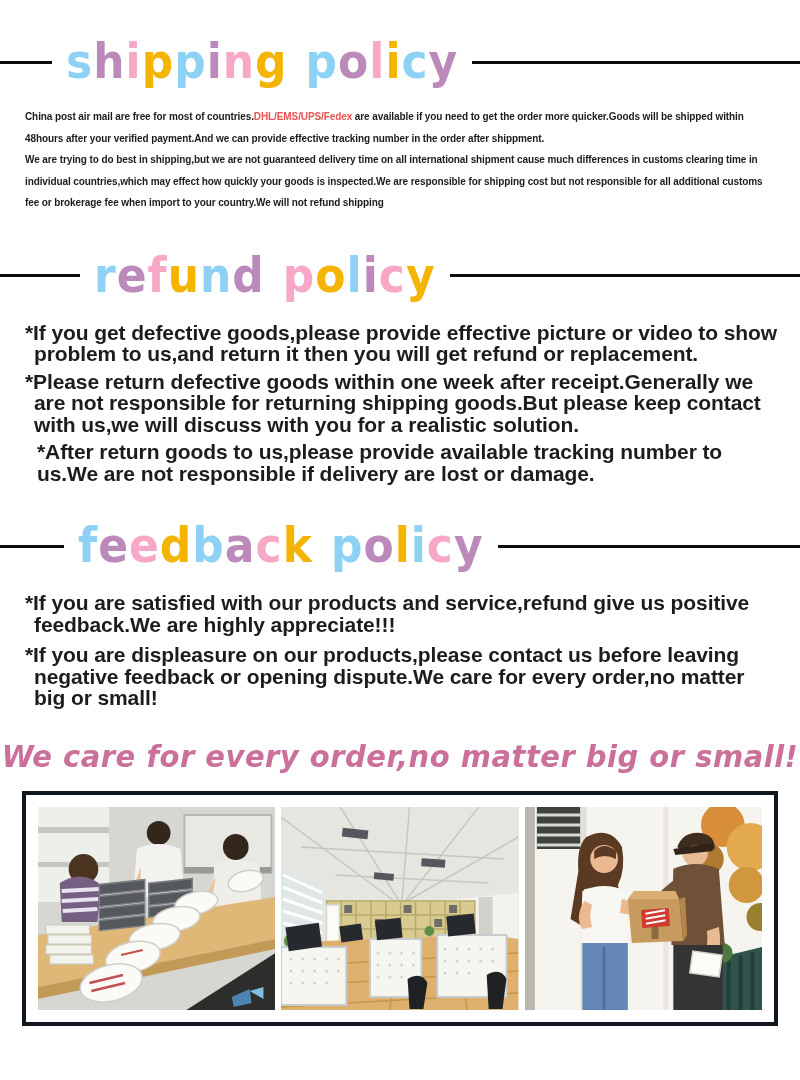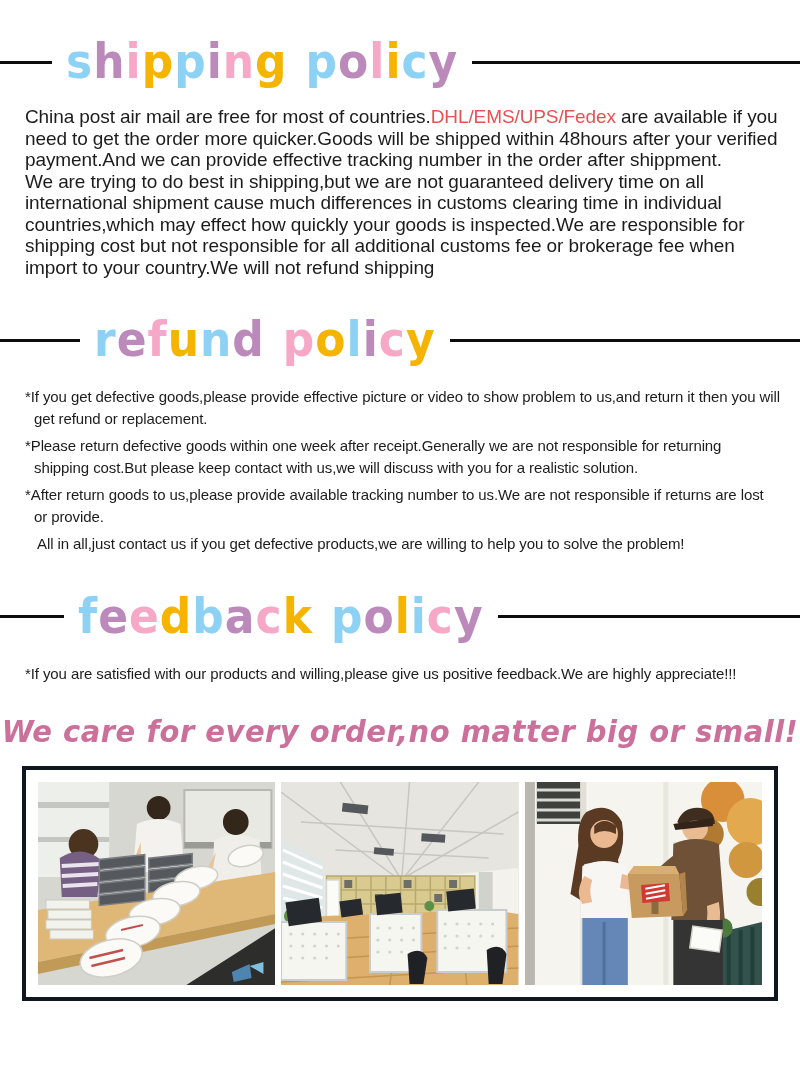--- a/index.html
+++ b/index.html
@@ -12,26 +12,26 @@
   .rule-left-1 { width:52px; flex:none; }
   .rule-left-2 { width:80px; flex:none; }
   .rule-left-3 { width:64px; flex:none; }
   .rule-right { flex:1; }
   .bubble { font-family:"DejaVu Sans", sans-serif; font-weight:bold; font-size:44px;
             line-height:1; padding:0 14px; letter-spacing:1px; white-space:nowrap;
             transform:scaleY(1.08); }
   .bubble .hsp { display:inline-block; width:18px; }
 
   
-  .policy-text { margin:12px 22px 0 25px; font-size:19px; font-weight:400;
+  .policy-text { margin:12px 22px 0 25px; font-size:10px; font-weight:700;
                  line-height:21.5px; letter-spacing:-0.1px; }
   .seg-par { margin:0; }
   .red { color:var(--red, #e85151); }
 
-  .policy-list { margin:14px 20px 0 25px; font-size:15px; font-weight:400;
+  .policy-list { margin:14px 20px 0 25px; font-size:21px; font-weight:700;
                  line-height:21.5px; letter-spacing:-0.1px; }
   .policy-item { padding-left:9px; text-indent:-9px; margin-bottom:6px; }
   #refund-list .policy-item:last-child { padding-left:12px; text-indent:0; margin-top:2px; }
   #feedback-list .policy-item { margin-bottom:9px; }
 
   
   .slogan { margin-top:30px; text-align:center; font-size:29px; font-weight:bold;
             font-style:italic; color:var(--slogan, #cb6f9b);
             font-family:"DejaVu Sans", sans-serif; letter-spacing:0.5px;
             transform:scaleY(1.05); }
@@ -57,33 +57,33 @@
   </div>
 
 <div class="heading-row" style="">
   <div class="rule rule-left-2"></div>
   <div class="bubble"><span style="color: rgb(141, 210, 244);">r</span><span style="color: rgb(187, 138, 187);">e</span><span style="color: rgb(247, 168, 198);">f</span><span style="color: rgb(244, 180, 0);">u</span><span style="color: rgb(141, 210, 244);">n</span><span style="color: rgb(187, 138, 187);">d</span><span class="hsp"></span><span style="color: rgb(247, 168, 198);">p</span><span style="color: rgb(244, 180, 0);">o</span><span style="color: rgb(141, 210, 244);">l</span><span style="color: rgb(187, 138, 187);">i</span><span style="color: rgb(247, 168, 198);">c</span><span style="color: rgb(244, 180, 0);">y</span></div>
   <div class="rule rule-right"></div>
 </div>
 
 <div class="policy-list" id="refund-list">
     <div class="policy-item">*If you get defective goods,please provide effective picture or video to show problem to us,and return it then you will get refund or replacement.</div>
-    <div class="policy-item">*Please return defective goods within one week after receipt.Generally we are not responsible for returning shipping cost.But please keep contact with us,we will discuss with you for a realistic solution.</div>
-    <div class="policy-item">*After return goods to us,please provide available tracking number to us.We are not responsible if returns are lost or provide.</div>
-    <div class="policy-item">All in all,just contact us if you get defective products,we are willing to help you to solve the problem!</div>
+    <div class="policy-item">*Please return defective goods within one week after receipt.Generally we are not responsible for returning shipping goods.But please keep contact with us,we will discuss with you for a realistic solution.</div>
+    <div class="policy-item">*After return goods to us,please provide available tracking number to us.We are not responsible if delivery are lost or damage.</div>
   </div>
 
 <div class="heading-row" style="">
   <div class="rule rule-left-3"></div>
   <div class="bubble"><span style="color: rgb(141, 210, 244);">f</span><span style="color: rgb(187, 138, 187);">e</span><span style="color: rgb(247, 168, 198);">e</span><span style="color: rgb(244, 180, 0);">d</span><span style="color: rgb(141, 210, 244);">b</span><span style="color: rgb(187, 138, 187);">a</span><span style="color: rgb(247, 168, 198);">c</span><span style="color: rgb(244, 180, 0);">k</span><span class="hsp"></span><span style="color: rgb(141, 210, 244);">p</span><span style="color: rgb(187, 138, 187);">o</span><span style="color: rgb(244, 180, 0);">l</span><span style="color: rgb(141, 210, 244);">i</span><span style="color: rgb(247, 168, 198);">c</span><span style="color: rgb(187, 138, 187);">y</span></div>
   <div class="rule rule-right"></div>
 </div>
 
 <div class="policy-list" id="feedback-list">
-    <div class="policy-item">*If you are satisfied with our products and willing,please give us positive feedback.We are highly appreciate!!!</div>
+    <div class="policy-item">*If you are satisfied with our products and service,refund give us positive feedback.We are highly appreciate!!!</div>
+    <div class="policy-item">*If you are displeasure on our products,please contact us before leaving negative feedback or opening dispute.We care for every order,no matter big or small!</div>
   </div>
 
 <div class="slogan">We care for every order,no matter big or small!</div>
 
 <div class="photo-frame">
 
   <div class="photo" title="Staff packing parcels on a table">
     <svg viewBox="0 0 240 203" preserveAspectRatio="none">
       <rect x="0" y="0" width="240" height="203" fill="#d7d7d2"></rect>
       <rect x="0" y="0" width="72" height="95" fill="#edefeb"></rect>

